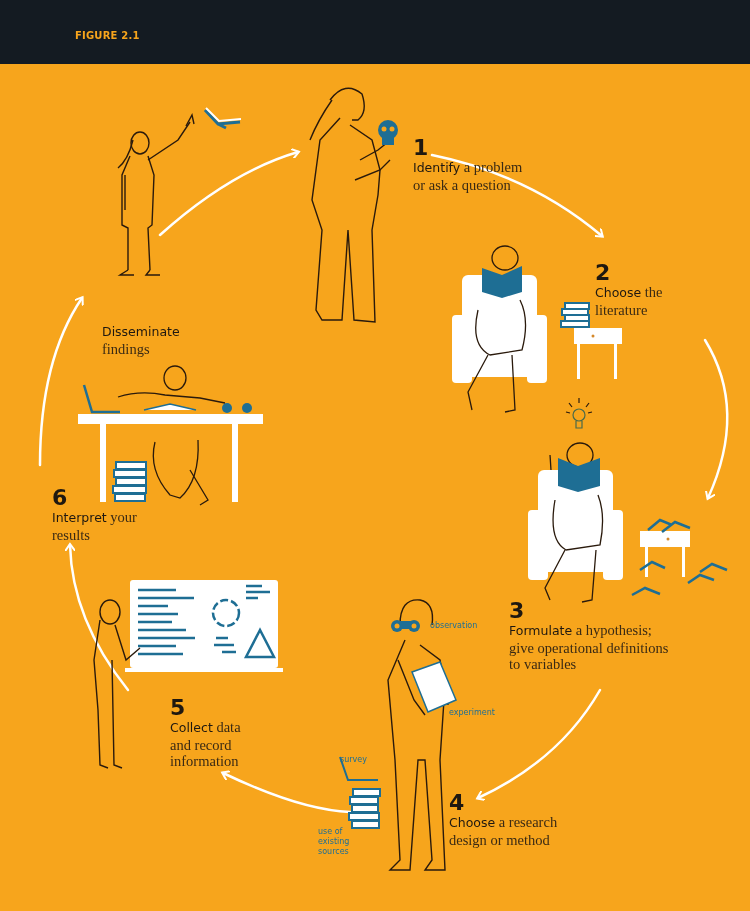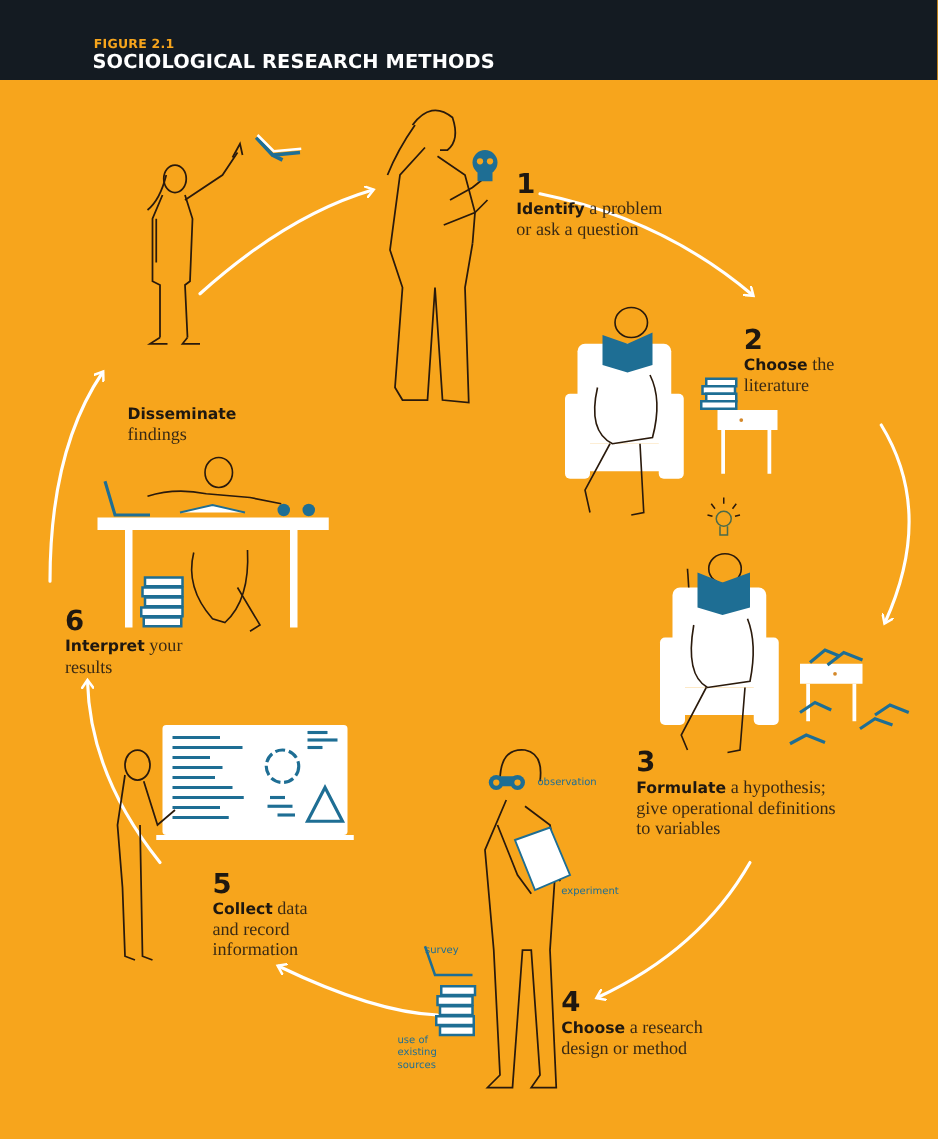--- a/index.html
+++ b/index.html
@@ -6,29 +6,28 @@
   html, body { width: 750px; height: 911px; overflow: hidden; background: #F7A51C; }
   body { position: relative; font-family: "Liberation Sans", sans-serif; }
   .header { position: absolute; left: 0; top: 0; width: 750px; height: 64px; background: #141B22; }
   .fig-label { position: absolute; left: 75px; top: 30px; font-family: "DejaVu Sans", sans-serif; font-weight: bold; font-size: 10px; color: #F7A51C; letter-spacing: 0.2px; }
   .fig-title { position: absolute; left: 74px; top: 40px; font-family: "DejaVu Sans", sans-serif; font-weight: bold; font-size: 15.5px; color: #FFFFFF; letter-spacing: 0.1px; }
   .canvas { position: absolute; left: 0; top: 64px; width: 750px; height: 847px; background: #F7A51C; }
   svg.art { position: absolute; left: 0; top: 0; width: 750px; height: 911px; }
   .step { position: absolute; color: #2a1f14; }
   .step .num { font-family: "DejaVu Sans", sans-serif; font-weight: bold; font-size: 22px; line-height: 22px; color: #1f1810; }
   .step .txt { font-family: "Liberation Serif", serif; font-size: 14.5px; line-height: 16.5px; color: #3a2a14; }
-  .step .kw { font-family: "DejaVu Sans", sans-serif; font-weight: bold; font-size: 12.5px; color: #1f1810; }
+  .step .kw { font-family: "DejaVu Sans", sans-serif; font-weight: normal; font-size: 12.5px; color: #1f1810; }
   .tag { position: absolute; font-family: "DejaVu Sans", sans-serif; font-weight: normal; font-size: 8px; line-height: 10px; color: #1E6E94; }
 </style>
 </head>
 <body>
 
 <div class="header">
   <div class="fig-label">FIGURE 2.1</div>
-  <div class="fig-title">SOCIOLOGICAL RESEARCH METHODS</div>
 </div>
 <div class="canvas"></div>
 
 <svg class="art" viewBox="0 0 750 911">
   <defs>
     <marker id="ah" markerWidth="10" markerHeight="10" refX="6" refY="5" orient="auto" markerUnits="userSpaceOnUse">
       <path d="M0,0 L7,5 L0,10" fill="none" stroke="#fff" stroke-width="2"></path>
     </marker>
   </defs>
 

